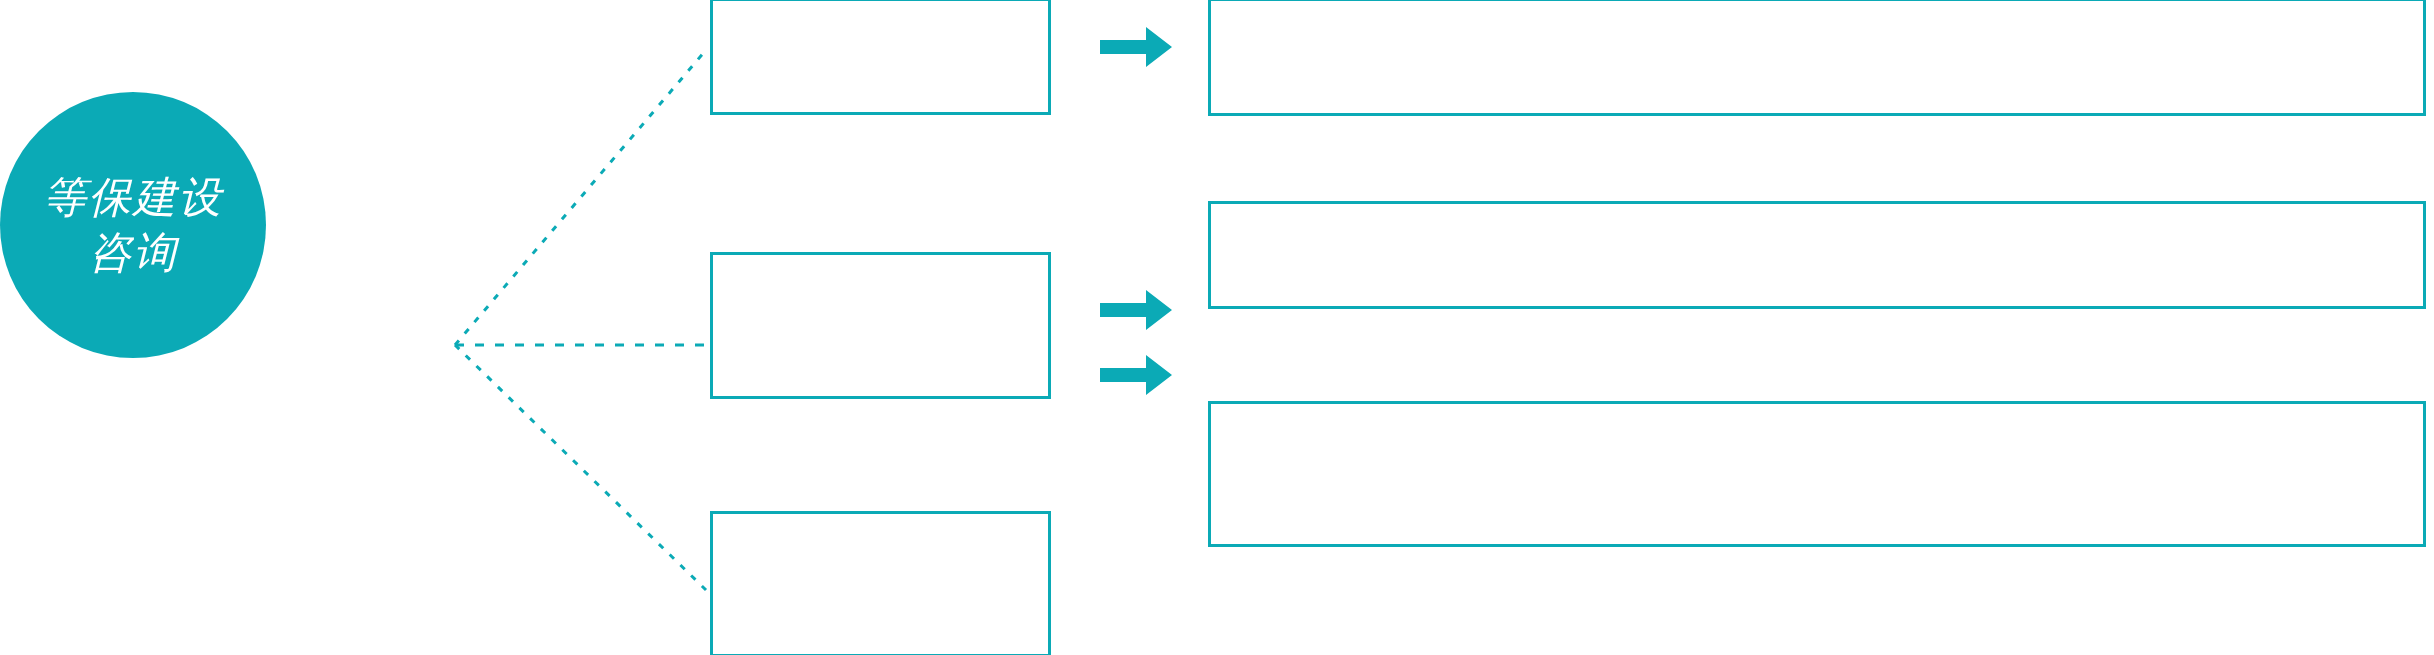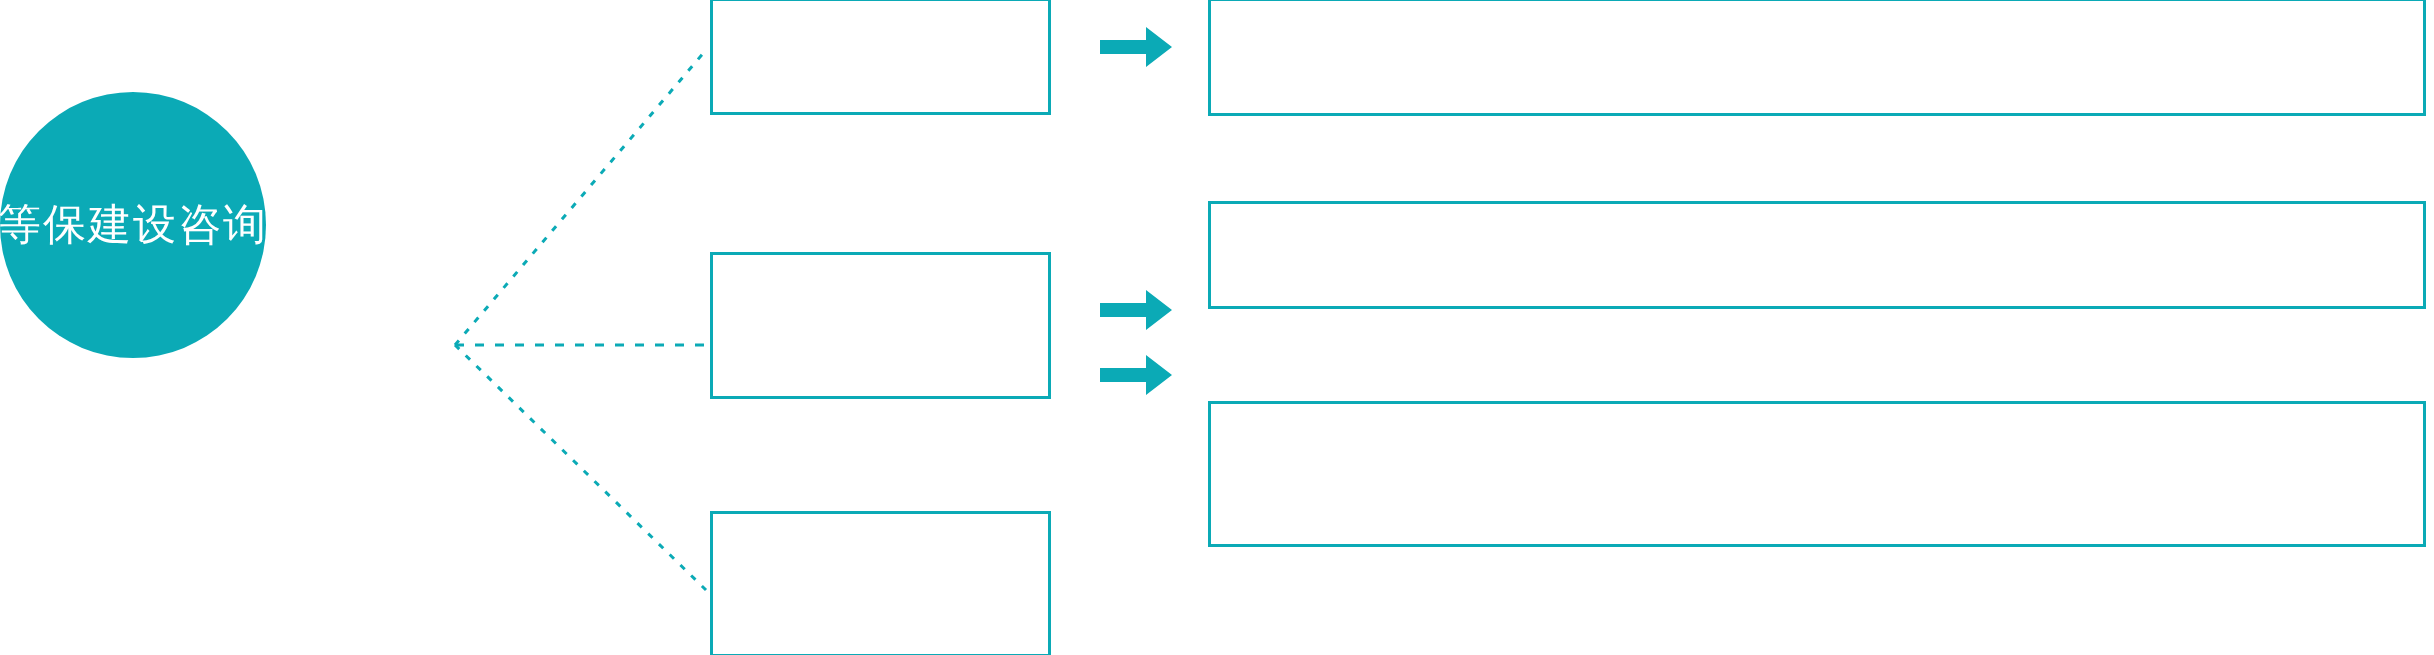--- a/index.html
+++ b/index.html
@@ -21,24 +21,25 @@
   
   .hub-circle {
     position: absolute;
     left: 0px;
     top: 92px;
     width: 266px;
     height: 266px;
     border-radius: 50%;
     background: #0BAAB6;
     display: flex;
-    flex-direction: row;
+    flex-direction: column;
     align-items: center;
     justify-content: center;
     box-sizing: border-box;
+    font-style: italic;
   }
   .hub-line {
     color: #ffffff;
     font-size: 43px;
     line-height: 1.28;
     letter-spacing: 2px;
     font-weight: 400;
     white-space: nowrap;
     text-align: center;
   }

